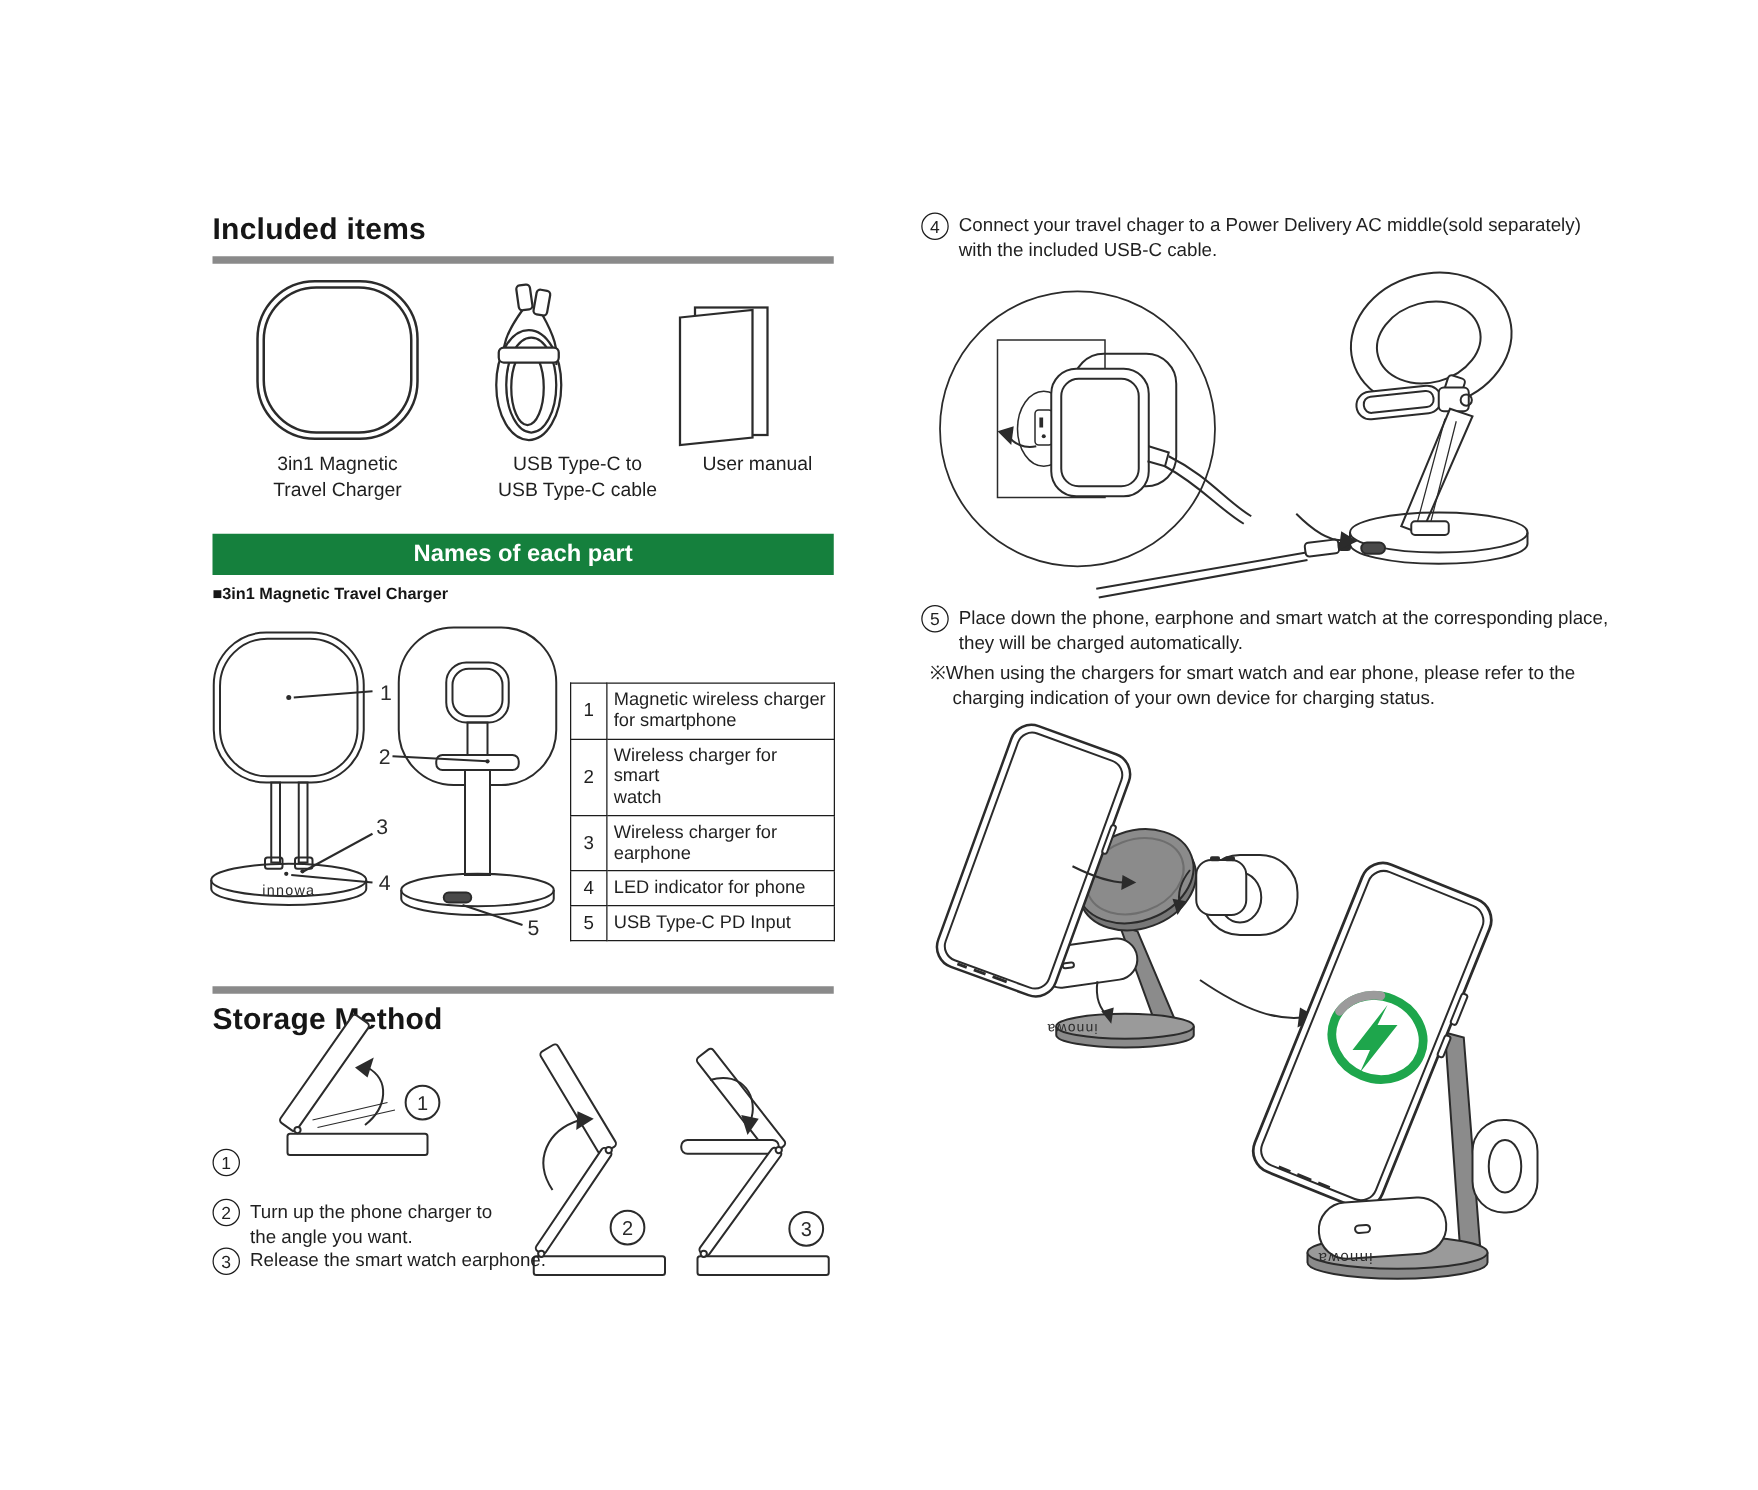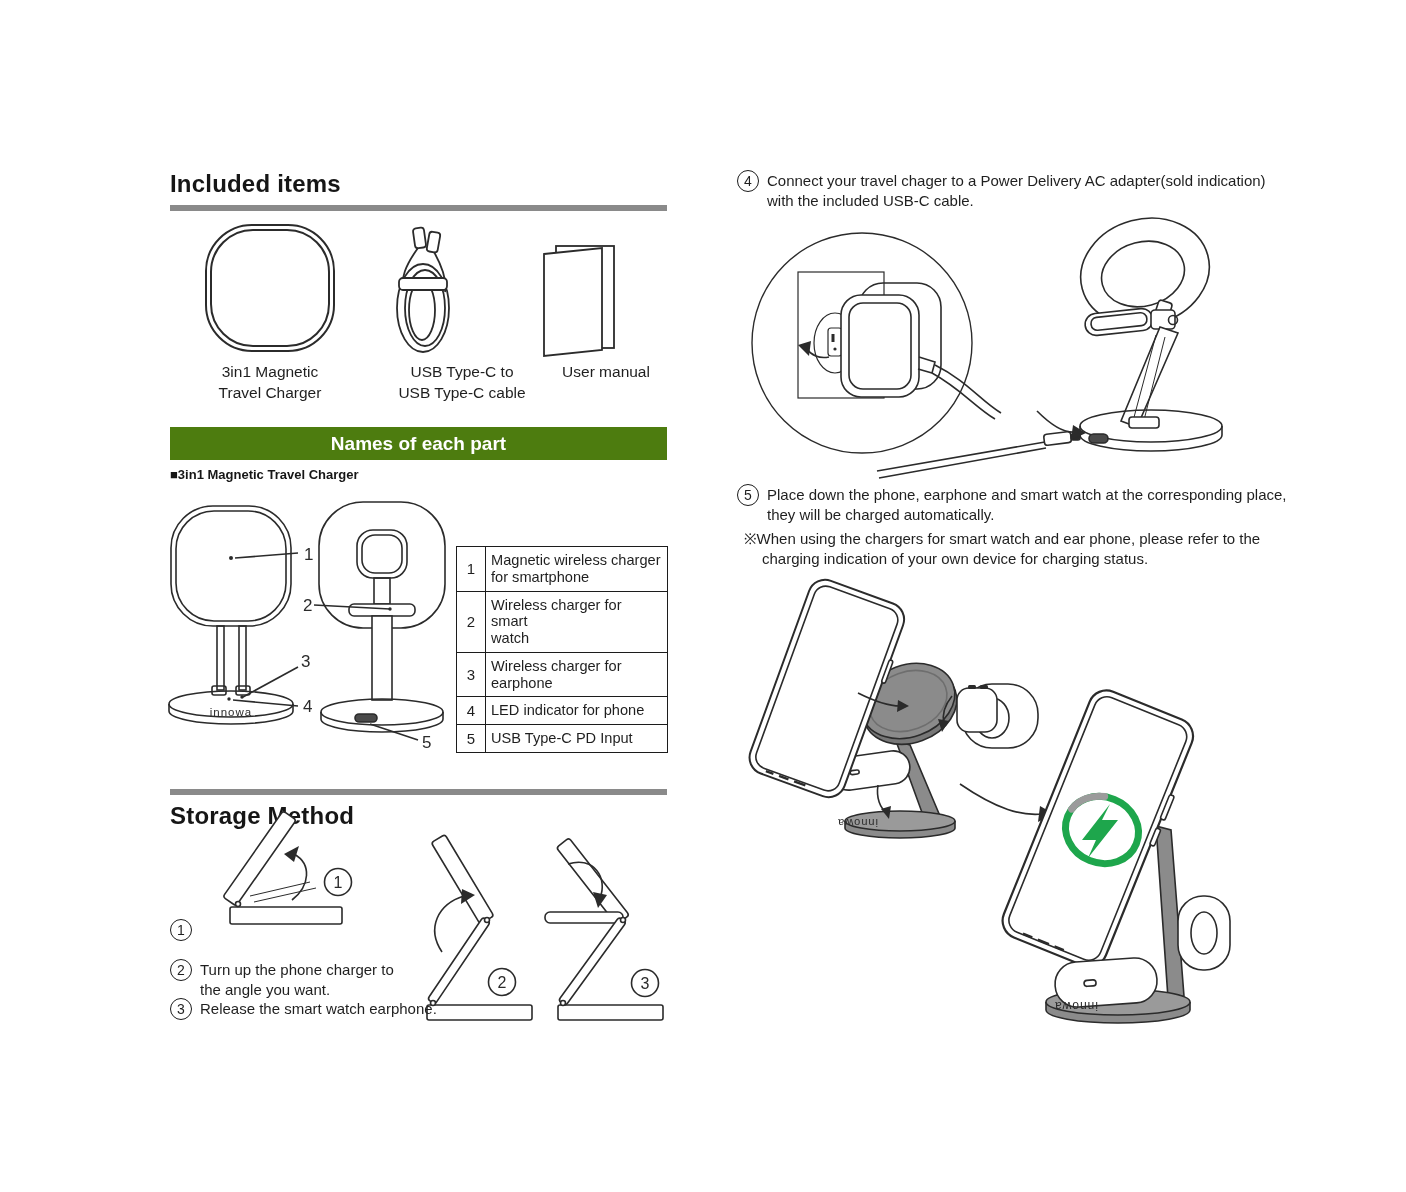--- a/index.html
+++ b/index.html
@@ -1,20 +1,20 @@
 <!DOCTYPE html>
 <html><head>
 <meta charset="utf-8">
 <style>
   html,body{margin:0;padding:0;background:#fff;}
   .page{position:relative;width:1406px;height:1192px;background:#ffffff;overflow:hidden;
         font-family:"Liberation Sans", sans-serif;color:#1f1f1f;}
   .h2{position:absolute;font-size:24px;font-weight:800;color:#161616;letter-spacing:.2px;}
   .rule{position:absolute;height:6px;background:#8a8a8a;}
-  .banner{position:absolute;left:170px;top:427px;width:497px;height:33px;background:#4d7c0f;
+  .banner{position:absolute;left:170px;top:427px;width:497px;height:33px;background:#15803d;
           color:#ffffff;font-weight:800;font-size:19px;display:flex;align-items:center;justify-content:center;}
   .subhead{position:absolute;left:170px;top:467px;font-size:13px;font-weight:800;color:#161616;}
   .caption{position:absolute;font-size:15.5px;line-height:1.35;white-space:pre-line;color:#1f1f1f;text-align:center;}
   .parts-table{position:absolute;left:456px;top:546px;width:212px;border-collapse:collapse;}
   .parts-table td{border:1.6px solid #1c1c1c;vertical-align:middle;}
   .parts-table td.num{width:28px;text-align:center;font-size:15px;padding:2px 0;}
   .parts-table td.lbl{font-size:14.6px;line-height:1.15;padding:5px 5px;white-space:pre-line;}
   .step-row{position:absolute;display:flex;gap:8px;align-items:flex-start;}
   .circ{box-sizing:border-box;width:22px;height:22px;border:1.6px solid #1c1c1c;border-radius:50%;
         display:flex;align-items:center;justify-content:center;font-size:14px;flex:0 0 auto;margin-top:-1px;}
@@ -182,21 +182,21 @@
     <p class="step-text" style="width:260px;">Turn up the phone charger to
 the angle you want.</p>
   </div>
   <div class="step-row" style="left:170px;top:999px;">
     <span class="circ">3</span>
     <p class="step-text" style="width:270px;">Release the smart watch earphone.</p>
   </div>
 
   <div class="step-row" style="left:737px;top:171px;">
     <span class="circ">4</span>
-    <p class="step-text" style="width:560px;">Connect your travel chager to a Power Delivery AC adapter(sold indication)
+    <p class="step-text" style="width:560px;">Connect your travel chager to a Power Delivery AC middle(sold separately)
 with the included USB-C cable.</p>
   </div>
 
   <svg style="left:745px;top:215px;" width="510" height="265" viewBox="0 0 510 265">
     <g fill="none" stroke="#2b2b2b" stroke-width="1.6">
       <circle cx="117" cy="128" r="110" stroke-width="1.4"></circle>
 
       <rect x="53" y="57" width="86" height="126" stroke-width="1.2"></rect>
       <ellipse cx="90" cy="128" rx="21" ry="30" stroke-width="1.2"></ellipse>
       <rect x="83" y="113" width="14" height="28" rx="3" stroke-width="1.2"></rect>

